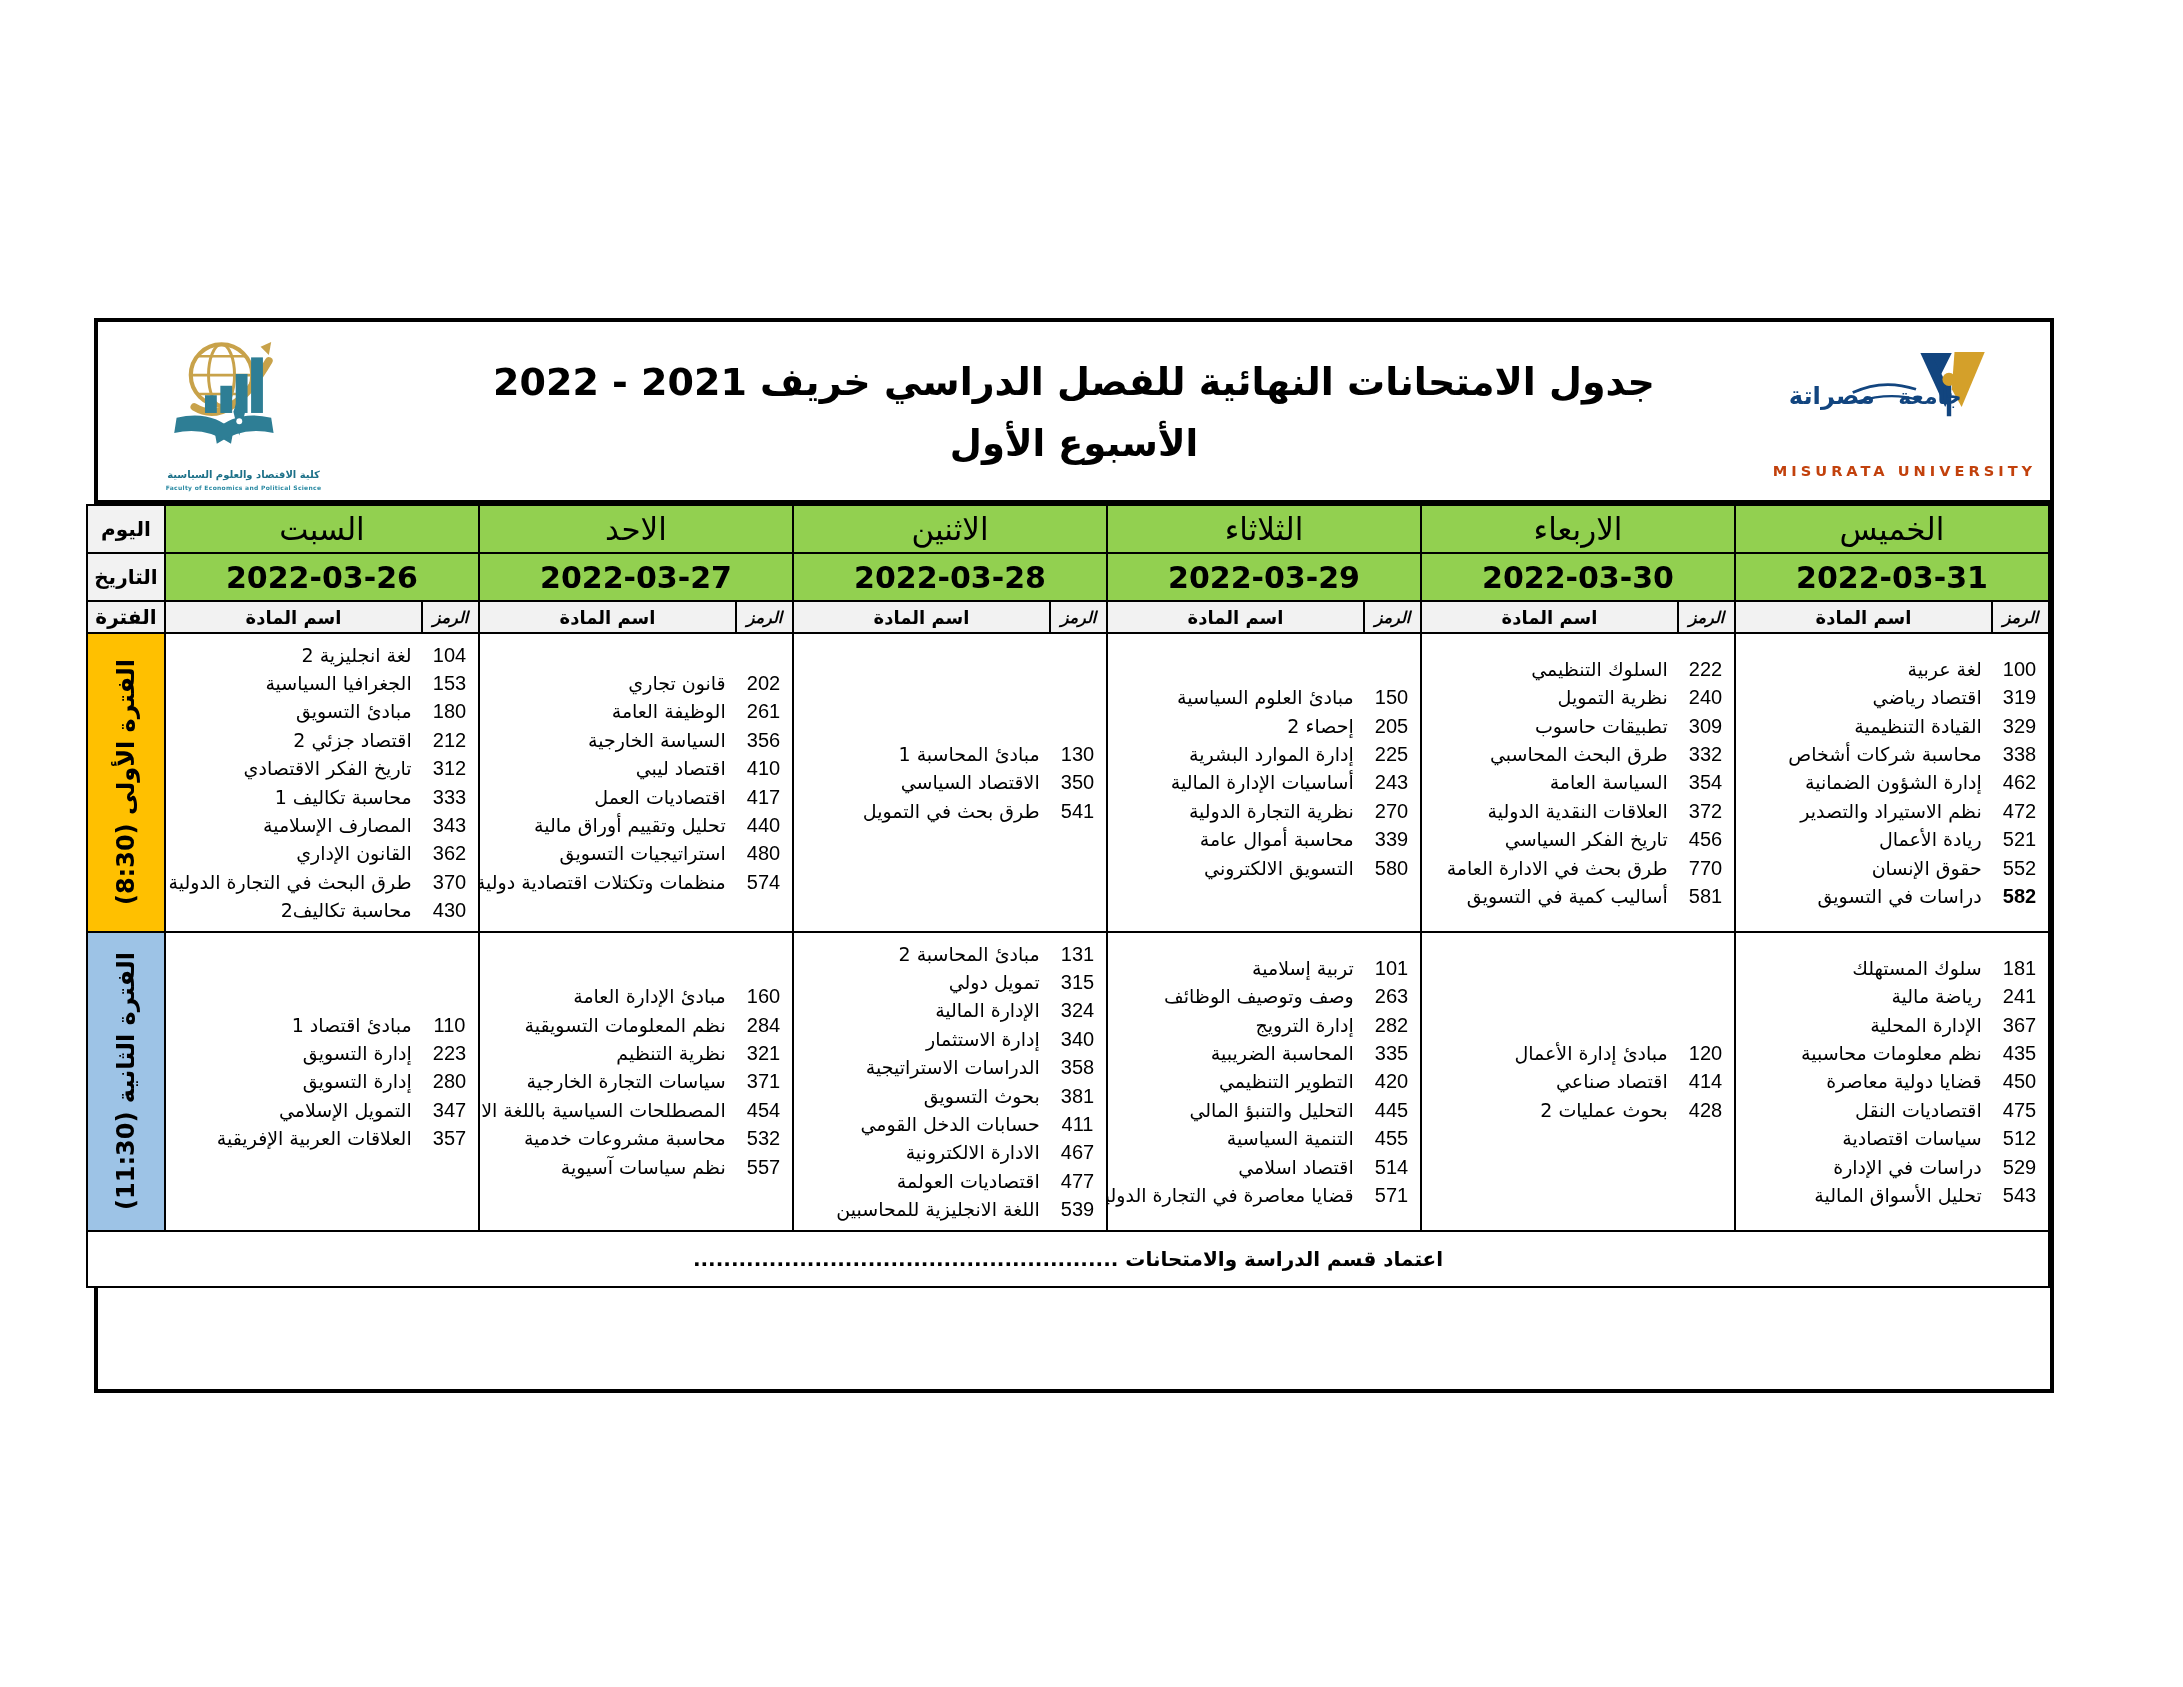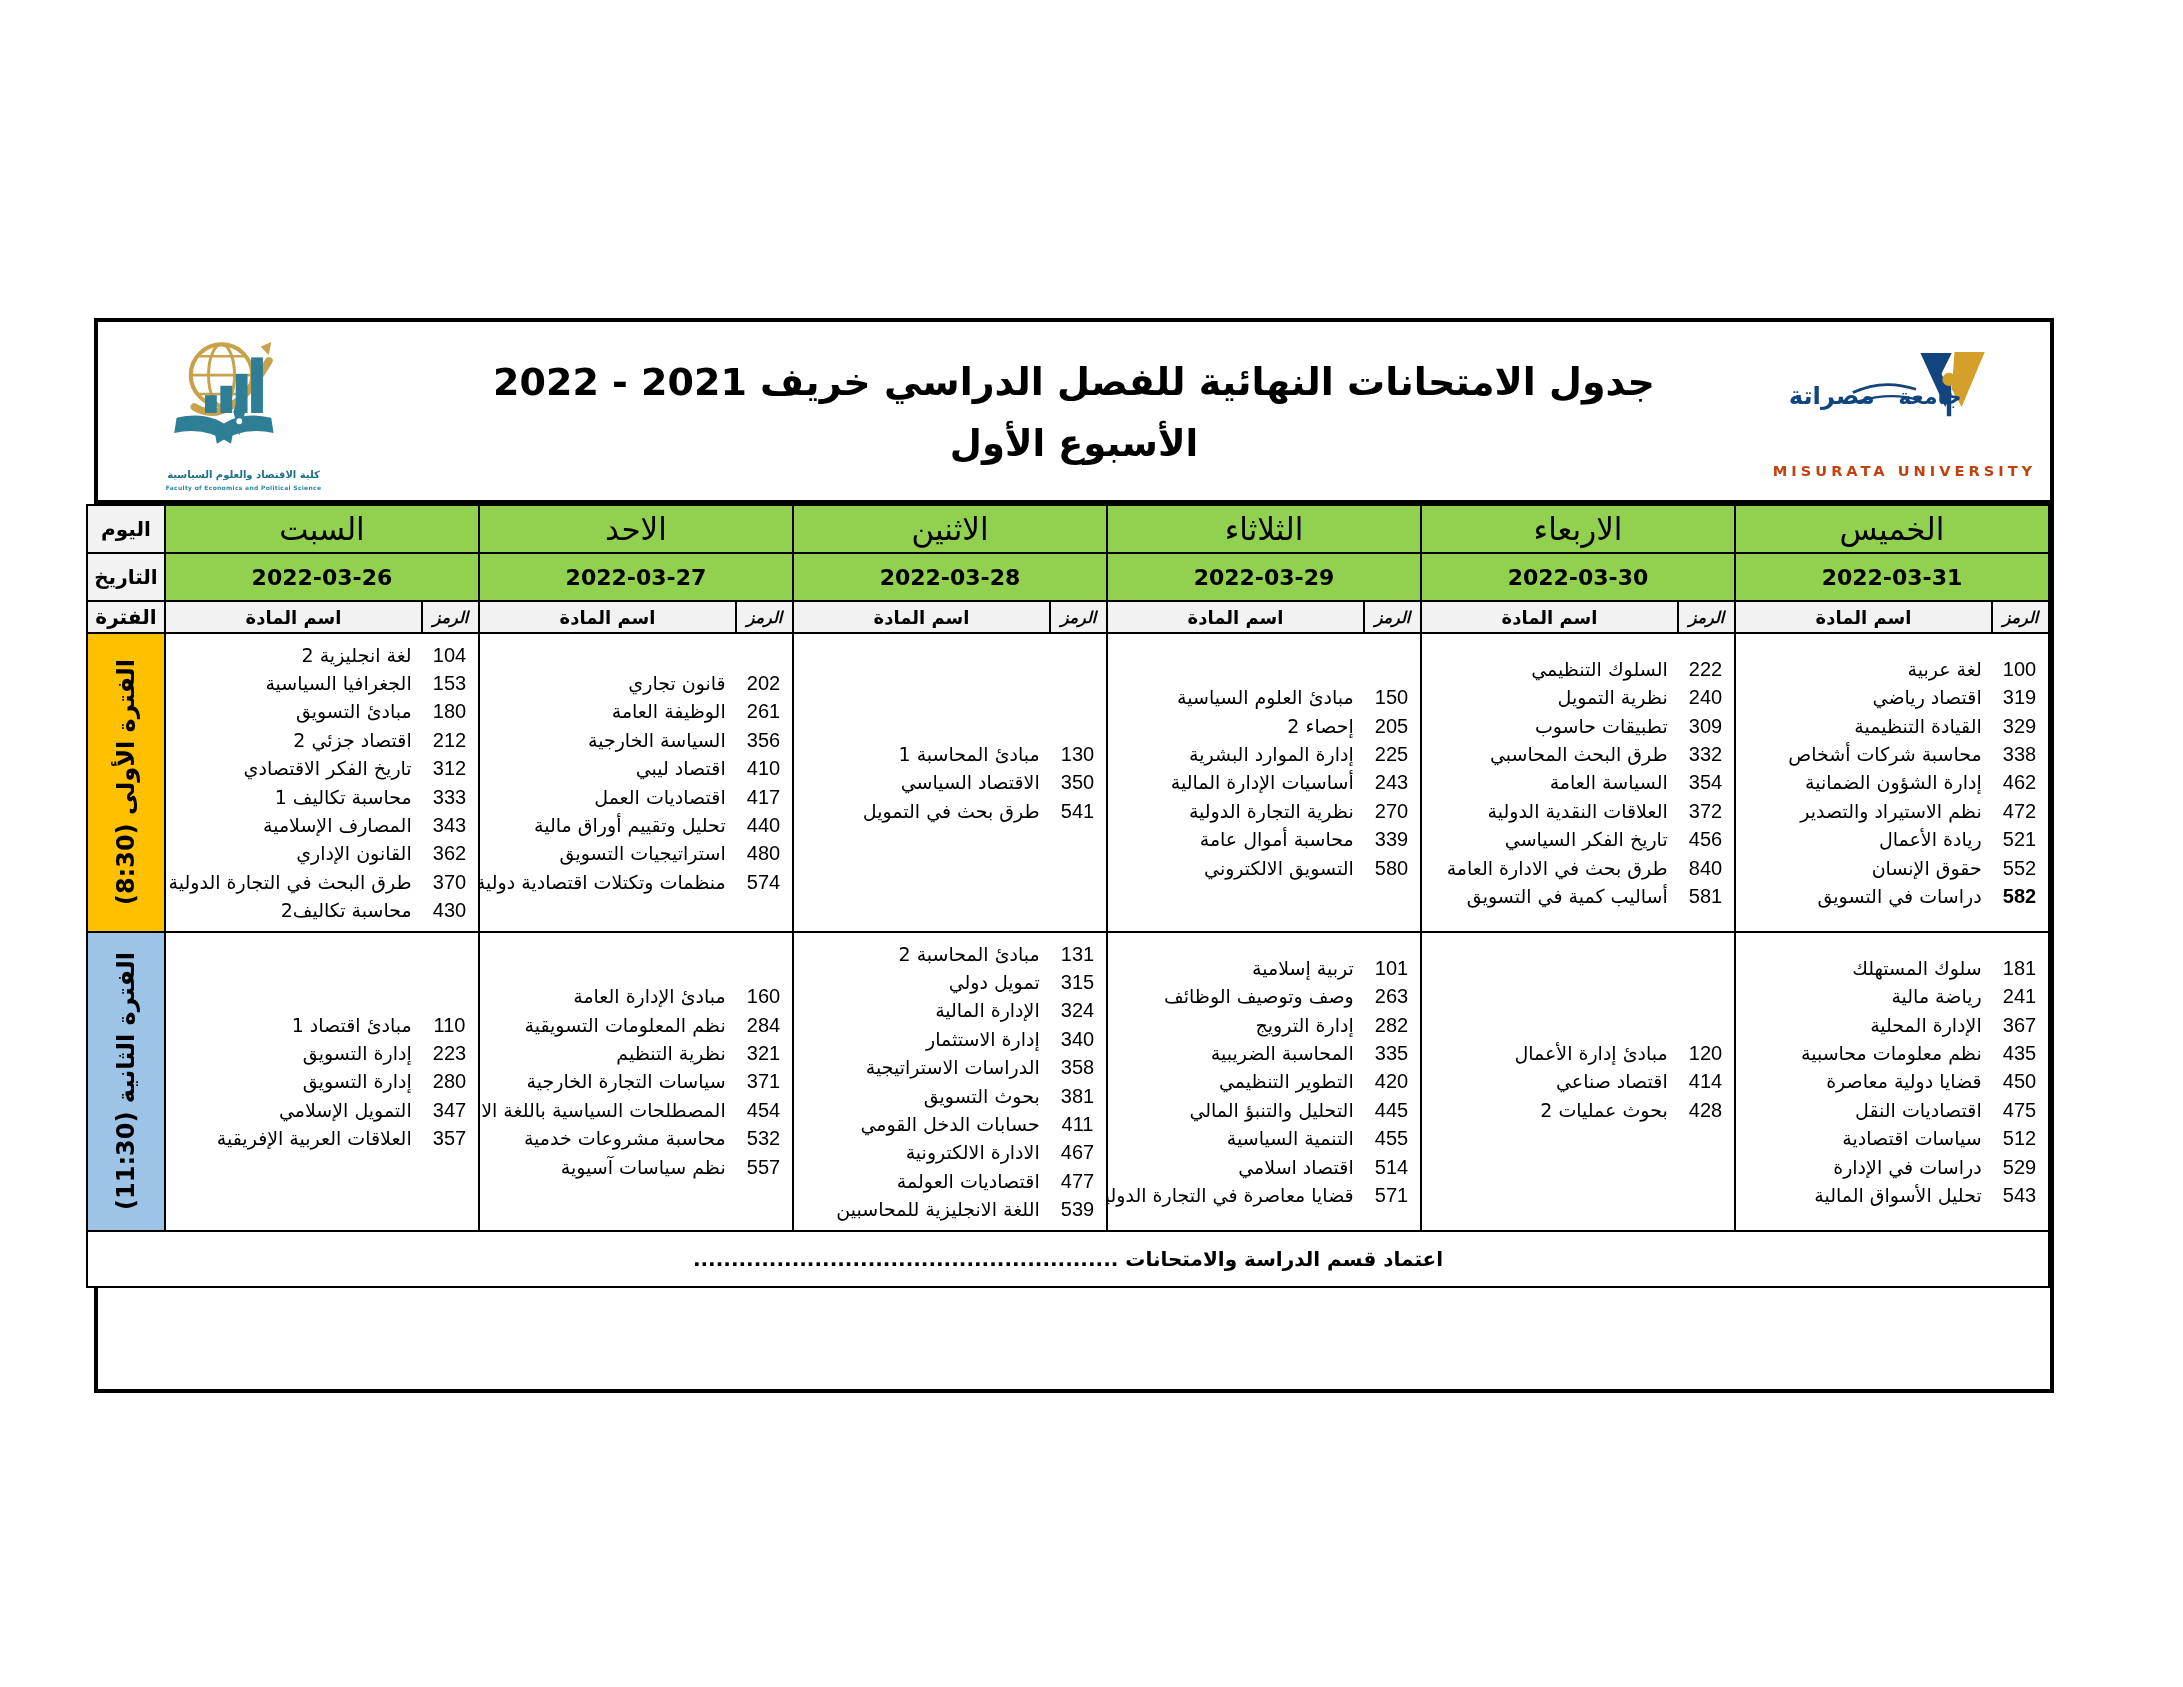--- a/index.html
+++ b/index.html
@@ -136,21 +136,21 @@
   .day-head {
     background: #92d050;
     text-align: center;
     font-size: 31px;
     font-weight: normal;
     height: 48px;
   }
   .date-head {
     background: #92d050;
     text-align: center;
-    font-size: 22px;
+    font-size: 30px;
     font-weight: bold;
     height: 48px;
   }
   .sub-head {
     background: #f2f2f2;
     text-align: center;
     font-size: 18px;
     font-weight: bold;
     height: 32px;
     padding: 0 2.6px;
@@ -396,21 +396,21 @@
                 </li>
                 <li>
                   <span class="code">372</span>
                   <span class="name">العلاقات النقدية الدولية</span>
                 </li>
                 <li>
                   <span class="code">456</span>
                   <span class="name">تاريخ الفكر السياسي</span>
                 </li>
                 <li>
-                  <span class="code">840</span>
+                  <span class="code">770</span>
                   <span class="name">طرق بحث في الادارة العامة</span>
                 </li>
                 <li>
                   <span class="code">581</span>
                   <span class="name">أساليب كمية في التسويق</span>
                 </li>
               </ul>
             </td>
             <td class="body-cell" colspan="2">
               <ul class="courselist">

